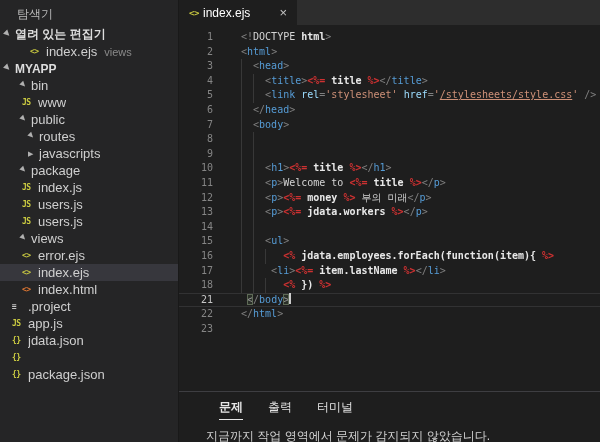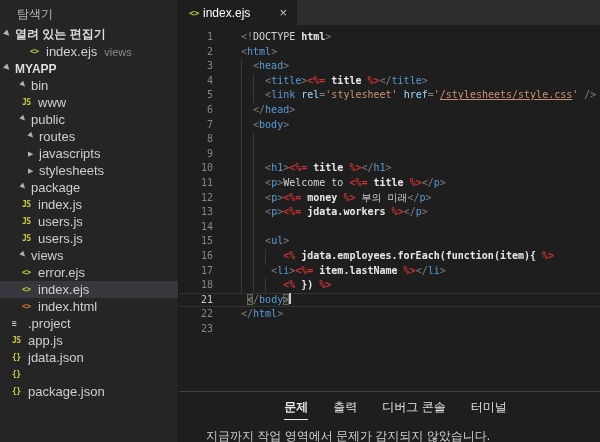--- a/index.html
+++ b/index.html
@@ -47,21 +47,21 @@
   .tk-ejs{color:#cd3131;font-weight:bold;}
   .tk-code{color:#e8e8e8;font-weight:bold;}
   .tk-text{color:#d4d4d4;}
   .tk-dt{color:#d4d4d4;}
   .tk-ws{color:#d4d4d4;}
   .tk-hl{color:#9a9a9a;outline:1px solid #5e6a56;outline-offset:-1px;background:rgba(96,122,84,.18);}
   .cursor{display:inline-block;width:1.5px;height:11px;background:#cccccc;vertical-align:-1px;}
 
   
   .panel{flex:1;border-top:1px solid #3e3e42;background:#1e1e1e;overflow:hidden;}
-  .panel-tabs{display:flex;padding:7px 3px 0 40px;justify-content:center;}
+  .panel-tabs{display:flex;padding:7px 3px 0 40px;}
   .ptab{color:#e5e5e5;font-size:12px;padding-bottom:3px;margin-right:25px;}
   .ptab.active{color:#e7e7e7;font-weight:bold;border-bottom:1px solid #e7e7e7;}
   .panel-msg{margin:8px 0 0 27px;font-size:12px;color:#d4d4d4;}
 </style>
 </head>
 <body>
 
 <div class="app">
 
   <div class="sidebar">
@@ -96,24 +96,20 @@
           <span class="twisty exp">▶</span>
           <span class="tlabel">public</span>
         </div>
         <div class="trow lvl2 folder">
           <span class="twisty exp">▶</span>
           <span class="tlabel">routes</span>
         </div>
         <div class="trow lvl2 folder">
           <span class="twisty">▶</span>
           <span class="tlabel">javascripts</span>
-        </div>
-        <div class="trow lvl2 folder">
-          <span class="twisty">▶</span>
-          <span class="tlabel">stylesheets</span>
         </div>
         <div class="trow lvl1 folder">
           <span class="twisty exp">▶</span>
           <span class="tlabel">package</span>
         </div>
         <div class="trow lvl2 file">
           <span class="ficon" style="color: rgb(203, 203, 65);">JS</span>
           <span class="tlabel">index.js</span>
         </div>
         <div class="trow lvl2 file">
@@ -193,20 +189,19 @@
         <div class="line"><span class="lnum">18</span><span class="guide" style="left: 62px;"></span><span class="guide" style="left: 74.04px;"></span><span class="guide" style="left: 86.08px;"></span><span class="tk-ws">       </span><span class="tk-ejs">&lt;%</span><span class="tk-code"> }) </span><span class="tk-ejs">%&gt;</span></div>
         <div class="line current"><span class="lnum">21</span><span class="tk-ws"> </span><span class="tk-hl">&lt;</span><span class="tk-punct">/</span><span class="tk-tag">body</span><span class="tk-hl">&gt;</span><span class="cursor"></span></div>
         <div class="line"><span class="lnum">22</span><span class="tk-punct">&lt;/</span><span class="tk-tag">html</span><span class="tk-punct">&gt;</span></div>
         <div class="line"><span class="lnum">23</span></div>
       </div>
 
     <div class="panel">
       <div class="panel-tabs">
           <span class="ptab active">문제</span>
           <span class="ptab">출력</span>
-          <span class="ptab">디버그 콘솔</span>
           <span class="ptab">터미널</span>
         </div>
       <div class="panel-msg">지금까지 작업 영역에서 문제가 감지되지 않았습니다.</div>
     </div>
 
   </div>
 </div>
 
 </body></html>

